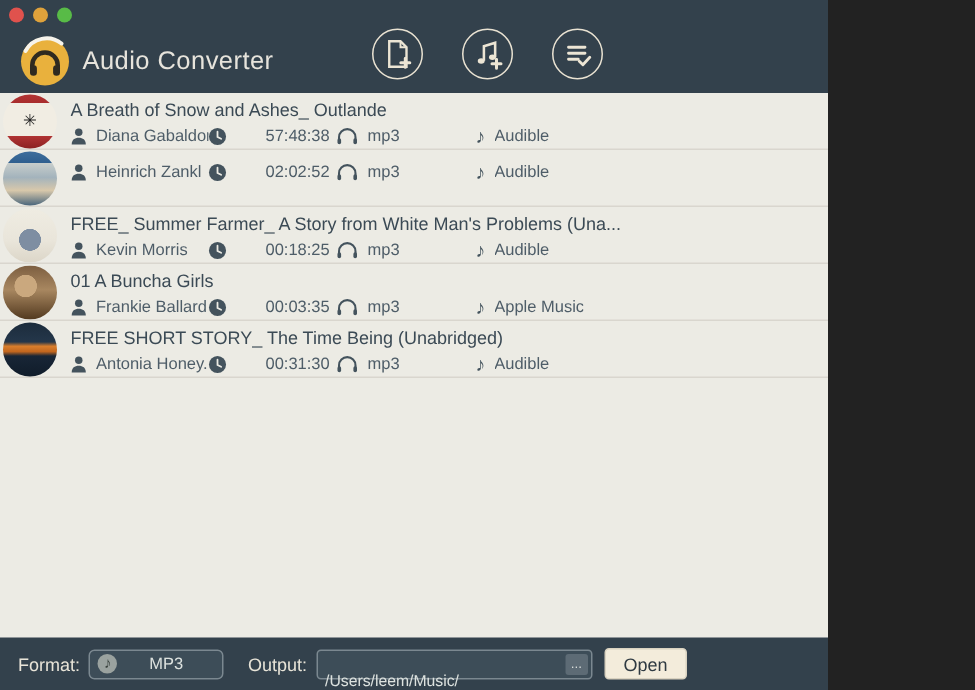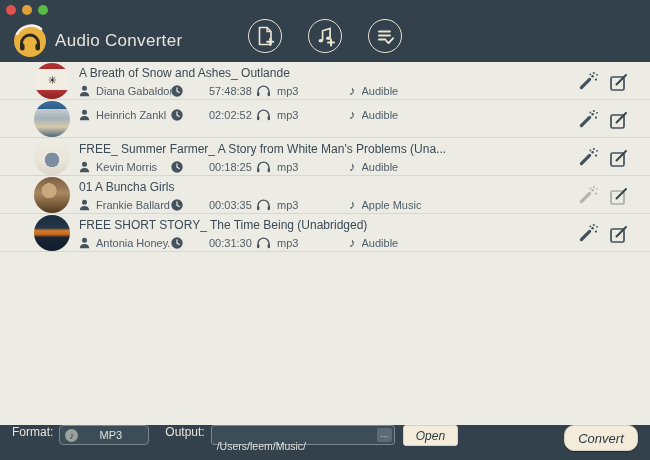--- a/index.html
+++ b/index.html
@@ -1,32 +1,32 @@
 <!DOCTYPE html>
 <html><head>
 <meta charset="utf-8">
 <style>
   html,body{margin:0;padding:0;background:#222;font-family:"Liberation Sans","DejaVu Sans",sans-serif;}
-  .app{position:relative;width:650px;height:460px;background:#ecebe4;overflow:hidden;}
+  .app{position:relative;width:552px;height:460px;background:#ecebe4;overflow:hidden;}
 
   
   .header{position:absolute;top:0;left:0;width:650px;height:62px;background:#33414c;}
   .traffic{position:absolute;top:5px;left:6px;display:flex;gap:6px;}
   .dot{width:10px;height:10px;border-radius:50%;}
   .dot.red{background:#e0524d;}
   .dot.yellow{background:#dfa23b;}
   .dot.green{background:#58bb47;}
   .logo{position:absolute;left:13px;top:24px;width:34px;height:34px;}
   .app-title{position:absolute;left:55px;top:31px;font-size:17px;color:#e7e4dc;letter-spacing:.3px;}
   .hdr-btns{position:absolute;left:248px;top:19px;display:flex;gap:26px;}
   .hdr-btn{width:34px;height:34px;border:1.5px solid #e9e2d2;border-radius:50%;display:flex;align-items:center;justify-content:center;box-sizing:border-box;cursor:pointer;}
 
   
   .list{position:absolute;top:62px;left:0;width:650px;height:363px;background:#ecebe4;}
-  .row{display:flex;height:37px;border-bottom:1px solid #d9d6ce;background:#ecebe4;padding-left:32px;}
+  .row{display:flex;height:37px;border-bottom:1px solid #d9d6ce;background:#ecebe4;}
   .cover{flex:none;width:36px;height:36px;margin:1px 0 0 2px;border-radius:50%;}
   .c0{background:linear-gradient(180deg,#b23434 0%,#a82c2c 16%,#f1ede3 16%,#f1ede3 76%,#b23434 76%,#8c2222 100%);position:relative;}
   .c0::after{content:"✳";position:absolute;left:50%;top:50%;transform:translate(-50%,-54%);font-size:11px;color:#222;}
   .c1{background:linear-gradient(180deg,#3f6e9c 0%,#2e5e8e 22%,#c7cdcb 22%,#a3b3bc 48%,#d8c8ab 72%,#4a667c 100%);}
   .c2{background:radial-gradient(circle at 50% 58%,#7e8ea2 0 26%,rgba(0,0,0,0) 27%),linear-gradient(180deg,#efece2 0%,#e9e5da 60%,#dcd6c8 100%);}
   .c3{background:radial-gradient(circle at 42% 38%,#caa87e 0 24%,rgba(0,0,0,0) 25%),linear-gradient(180deg,#7c5e40 0%,#a88760 45%,#52391f 100%);}
   .c4{background:linear-gradient(180deg,#1c2c3c 0%,#24364a 36%,#d97e2c 44%,#c2661e 54%,#182636 62%,#101c2a 100%);}
   .info{flex:1;min-width:0;padding:4px 0 0 9px;}
   .title{font-size:12px;color:#3b4a55;white-space:nowrap;overflow:hidden;}
   .meta{display:flex;align-items:center;margin-top:4px;color:#4e5d68;font-size:11px;}
@@ -38,29 +38,29 @@
   .micon{flex:none;display:inline-flex;color:#44535d;}
   .note-glyph{font-size:13px;line-height:10px;color:#44535d;}
   .actions{flex:none;display:flex;align-items:center;gap:10px;padding-right:22px;}
   .icon-btn{display:inline-flex;cursor:pointer;color:#42515c;}
   .icon-btn.disabled{color:#b5b3ab;}
   .edit svg .sq{stroke:#42515c;}
   .edit svg .pen{stroke:#36444e;}
   .edit.dim svg .sq{stroke:#a9aca4;}
 
   
-  .footer{position:absolute;left:0;bottom:0;width:650px;height:35px;background:#33414c;display:flex;padding:0 12px;box-sizing:border-box;}
+  .footer{position:absolute;left:0;bottom:0;width:650px;height:35px;background:#33414c;display:flex;align-items:center;padding:0 12px;box-sizing:border-box;}
   .flabel{font-size:12px;color:#e8e4d8;margin-right:6px;}
   .fmt-box{width:90px;height:20px;background:#3d4d58;border:1px solid #7b8890;border-radius:4px;display:flex;align-items:center;box-sizing:border-box;padding:0 5px;cursor:pointer;}
   .fmt-ico{width:13px;height:13px;border-radius:50%;background:#9aa29f;color:#3a423e;font-size:10px;line-height:13px;text-align:center;flex:none;}
   .fmt-val{flex:1;text-align:center;font-size:11px;color:#dde2df;}
   .out-box{position:relative;width:184px;height:20px;background:#3d4d58;border:1px solid #7b8890;border-radius:3px;box-sizing:border-box;margin-right:8px;}
   .out-val{position:absolute;left:5px;top:14px;font-size:10.5px;color:#dde2df;white-space:nowrap;}
   .browse{position:absolute;right:2px;top:2px;width:15px;height:14px;background:#5d6b75;border-radius:2px;color:#d8dcda;font-size:9px;line-height:12px;text-align:center;cursor:pointer;}
-  .btn{background:#f3ecdb;border:1px solid #d9d2c0;color:#2f3a42;cursor:pointer;font-style:italic;}
+  .btn{background:#f3ecdb;border:1px solid #d9d2c0;color:#2f3a42;cursor:pointer;}
   .open-btn{height:21px;padding:0 12px;border-radius:3px;font-size:12px;}
   .convert-btn{margin-left:auto;width:74px;height:26px;border-radius:10px;font-size:13px;box-shadow:0 1px 1px rgba(0,0,0,.35);}
 </style>
 </head>
 <body>
 
 <div class="app">
 
   <div class="header">
     <div class="traffic">

